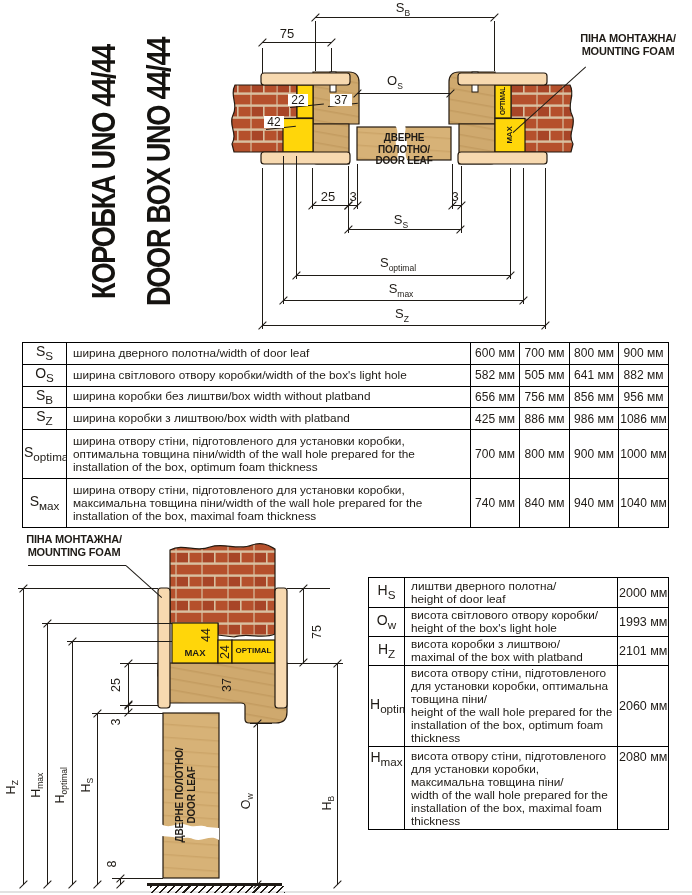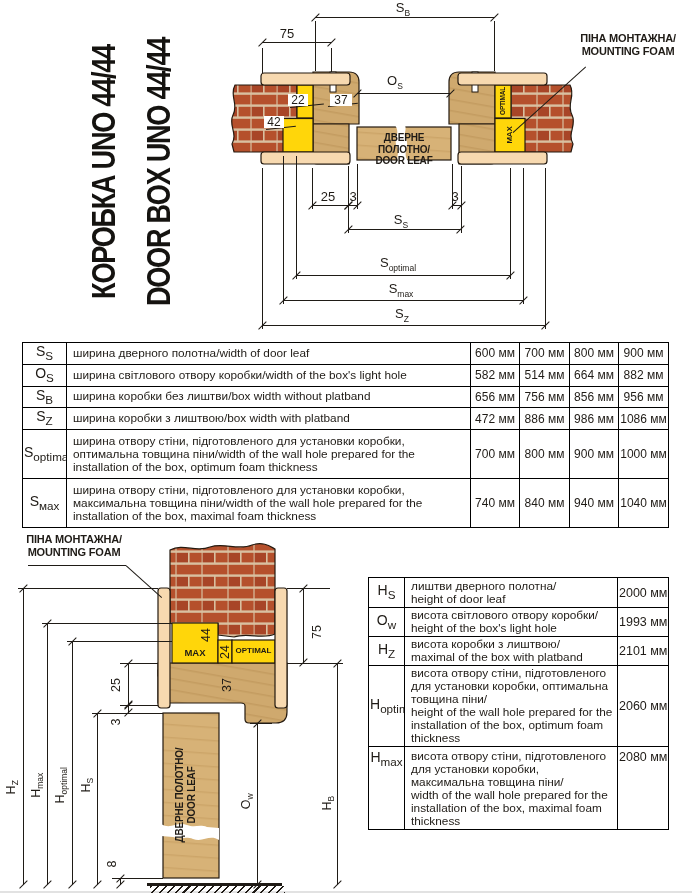--- a/index.html
+++ b/index.html
@@ -156,36 +156,36 @@
           <td class="desc"><span class="b">ширина дверного полотна/width of door leaf</span></td>
           <td class="val">600 мм</td>
           <td class="val">700 мм</td>
           <td class="val">800 мм</td>
           <td class="val">900 мм</td>
         </tr>
         <tr>
           <td class="sym"><span>O</span><sub>S</sub></td>
           <td class="desc"><span>ширина світлового отвору коробки/width of the box's light hole</span></td>
           <td class="val">582 мм</td>
-          <td class="val">514 мм</td>
-          <td class="val">664 мм</td>
+          <td class="val">505 мм</td>
+          <td class="val">641 мм</td>
           <td class="val">882 мм</td>
         </tr>
         <tr>
           <td class="sym"><span>S</span><sub>B</sub></td>
           <td class="desc"><span>ширина коробки без лиштви/box width without platband</span></td>
           <td class="val">656 мм</td>
           <td class="val">756 мм</td>
           <td class="val">856 мм</td>
           <td class="val">956 мм</td>
         </tr>
         <tr>
           <td class="sym"><span>S</span><sub>Z</sub></td>
           <td class="desc"><span class="b">ширина коробки з лиштвою/box width with platband</span></td>
-          <td class="val">472 мм</td>
+          <td class="val">425 мм</td>
           <td class="val">886 мм</td>
           <td class="val">986 мм</td>
           <td class="val">1086 мм</td>
         </tr>
         <tr>
           <td class="sym"><span>S</span><sub>optimal</sub></td>
           <td class="desc"><span class="b">ширина отвору стіни</span><span>, підготовленого для установки коробки, </span><span class="b">оптимальна</span><span> товщина піни/width of the wall hole prepared for the installation of the box, optimum foam thickness</span></td>
           <td class="val">700 мм</td>
           <td class="val">800 мм</td>
           <td class="val">900 мм</td>

